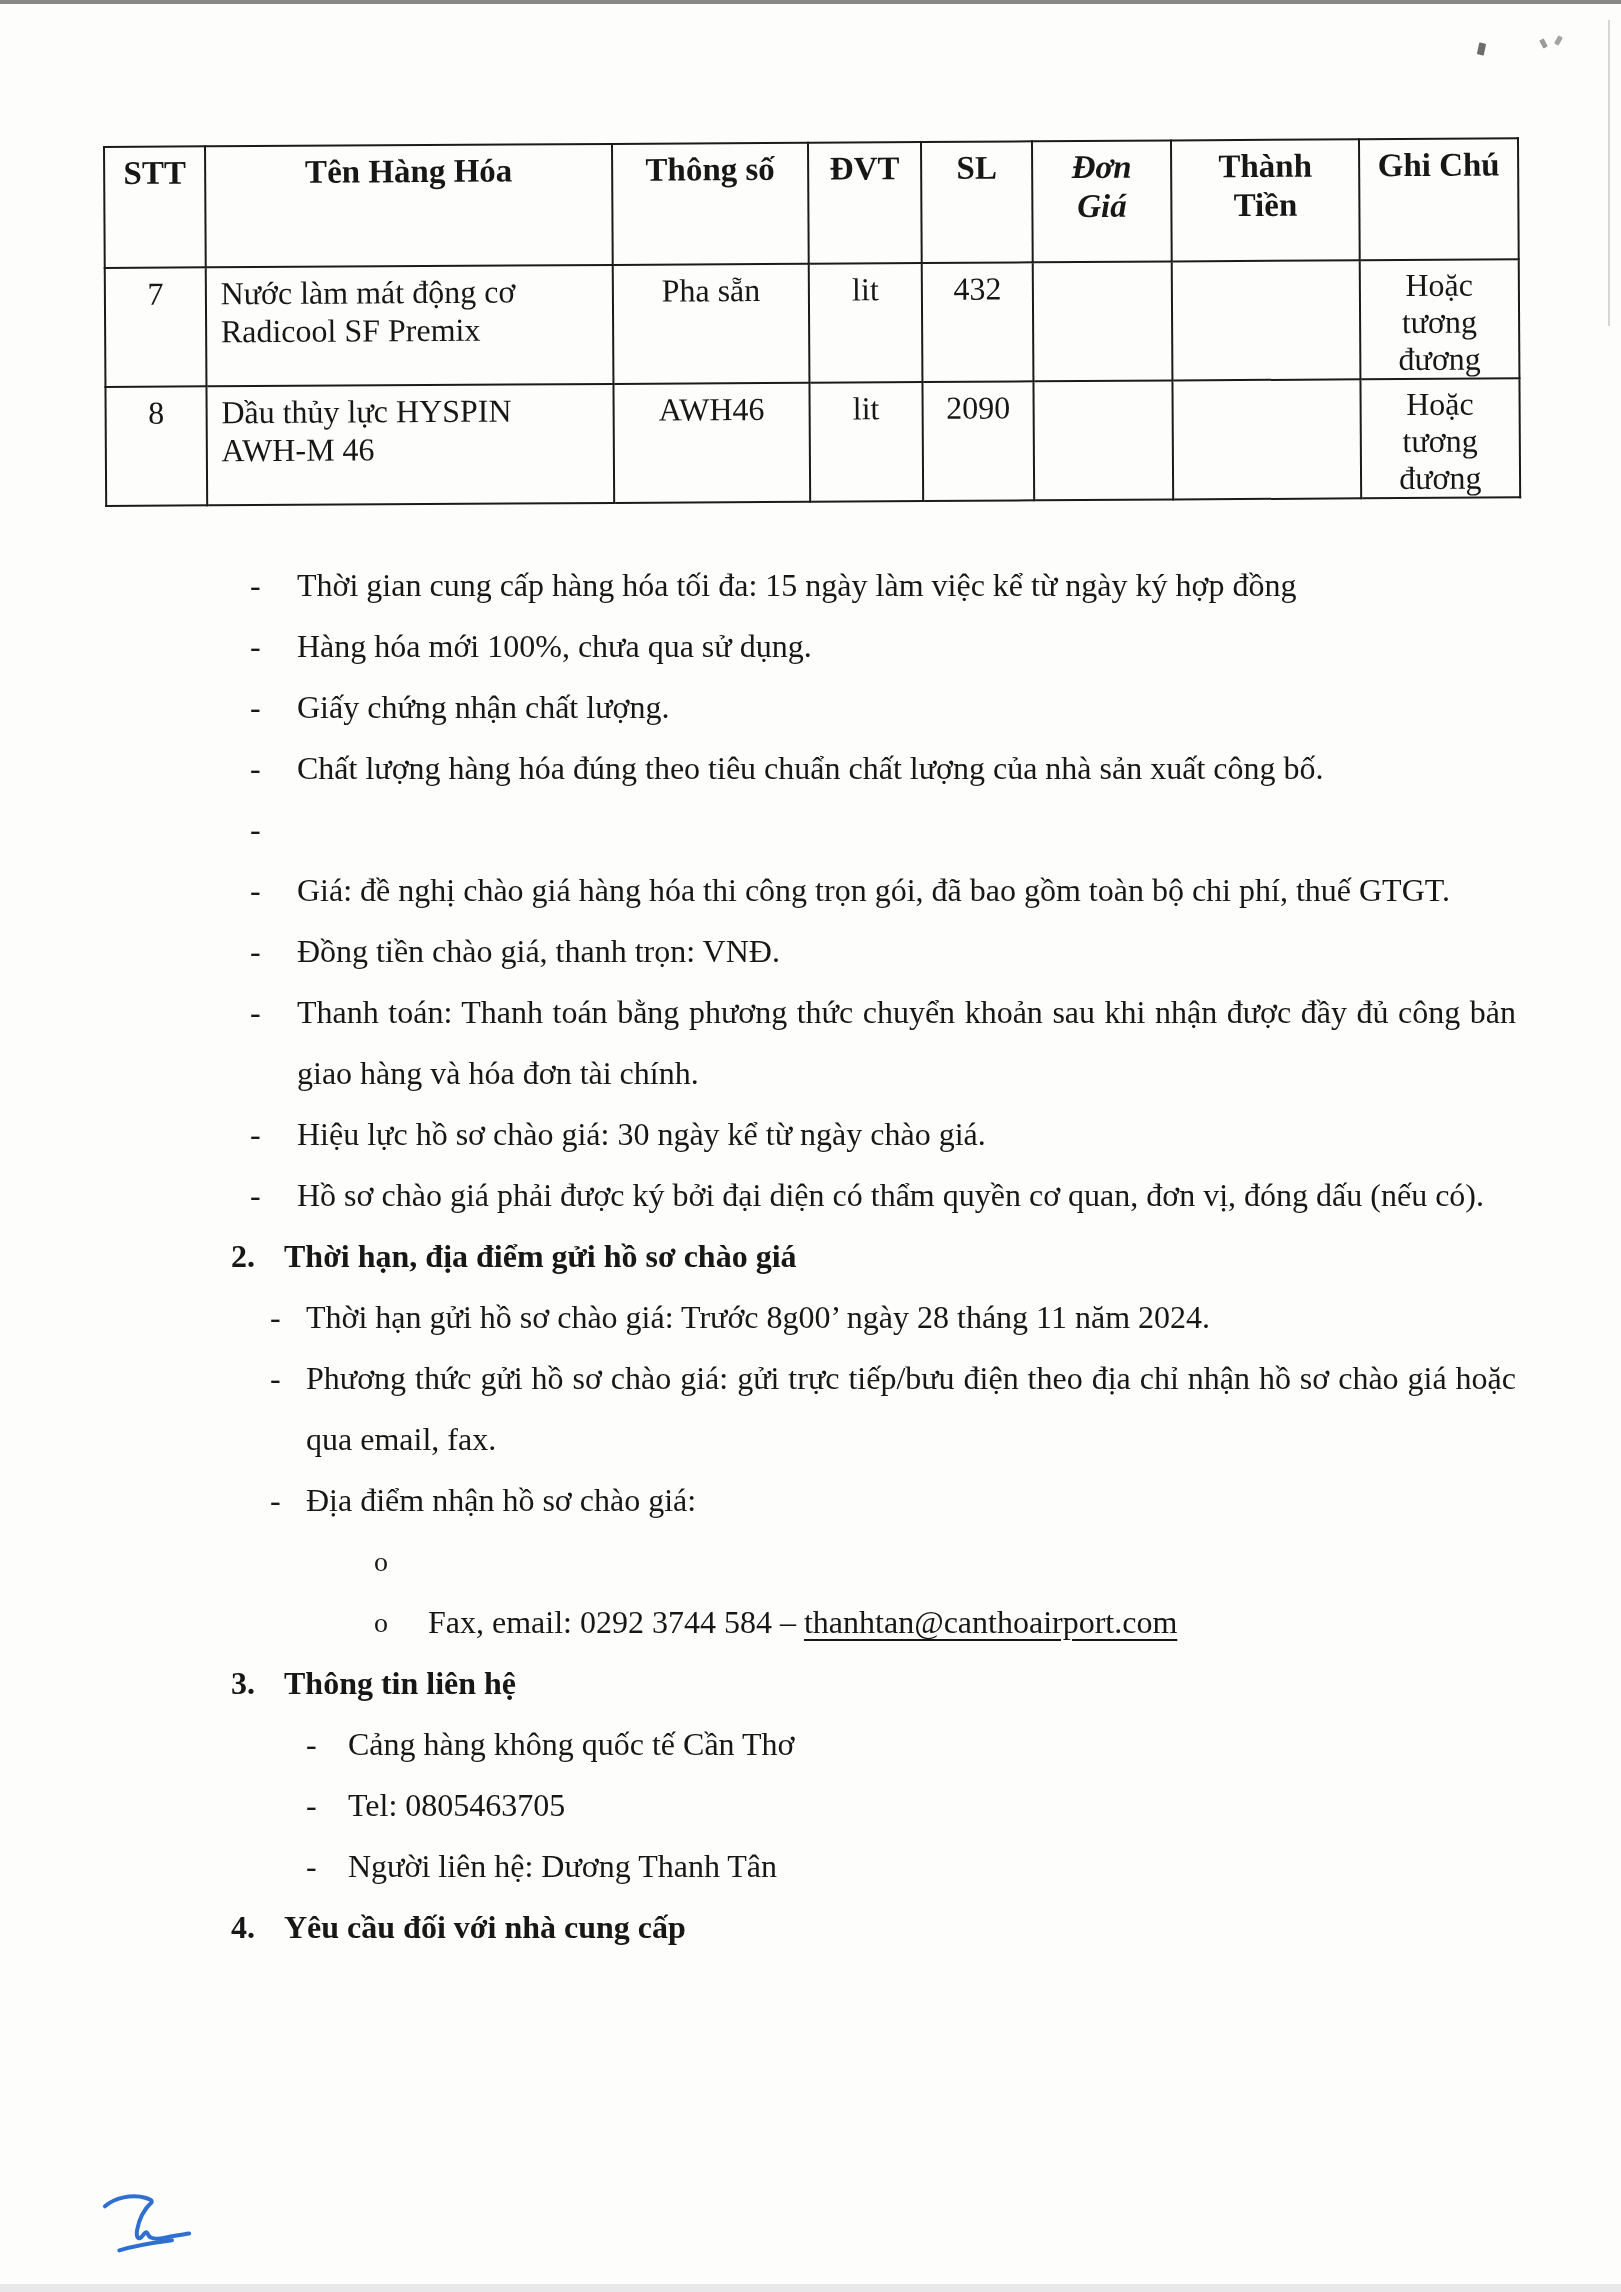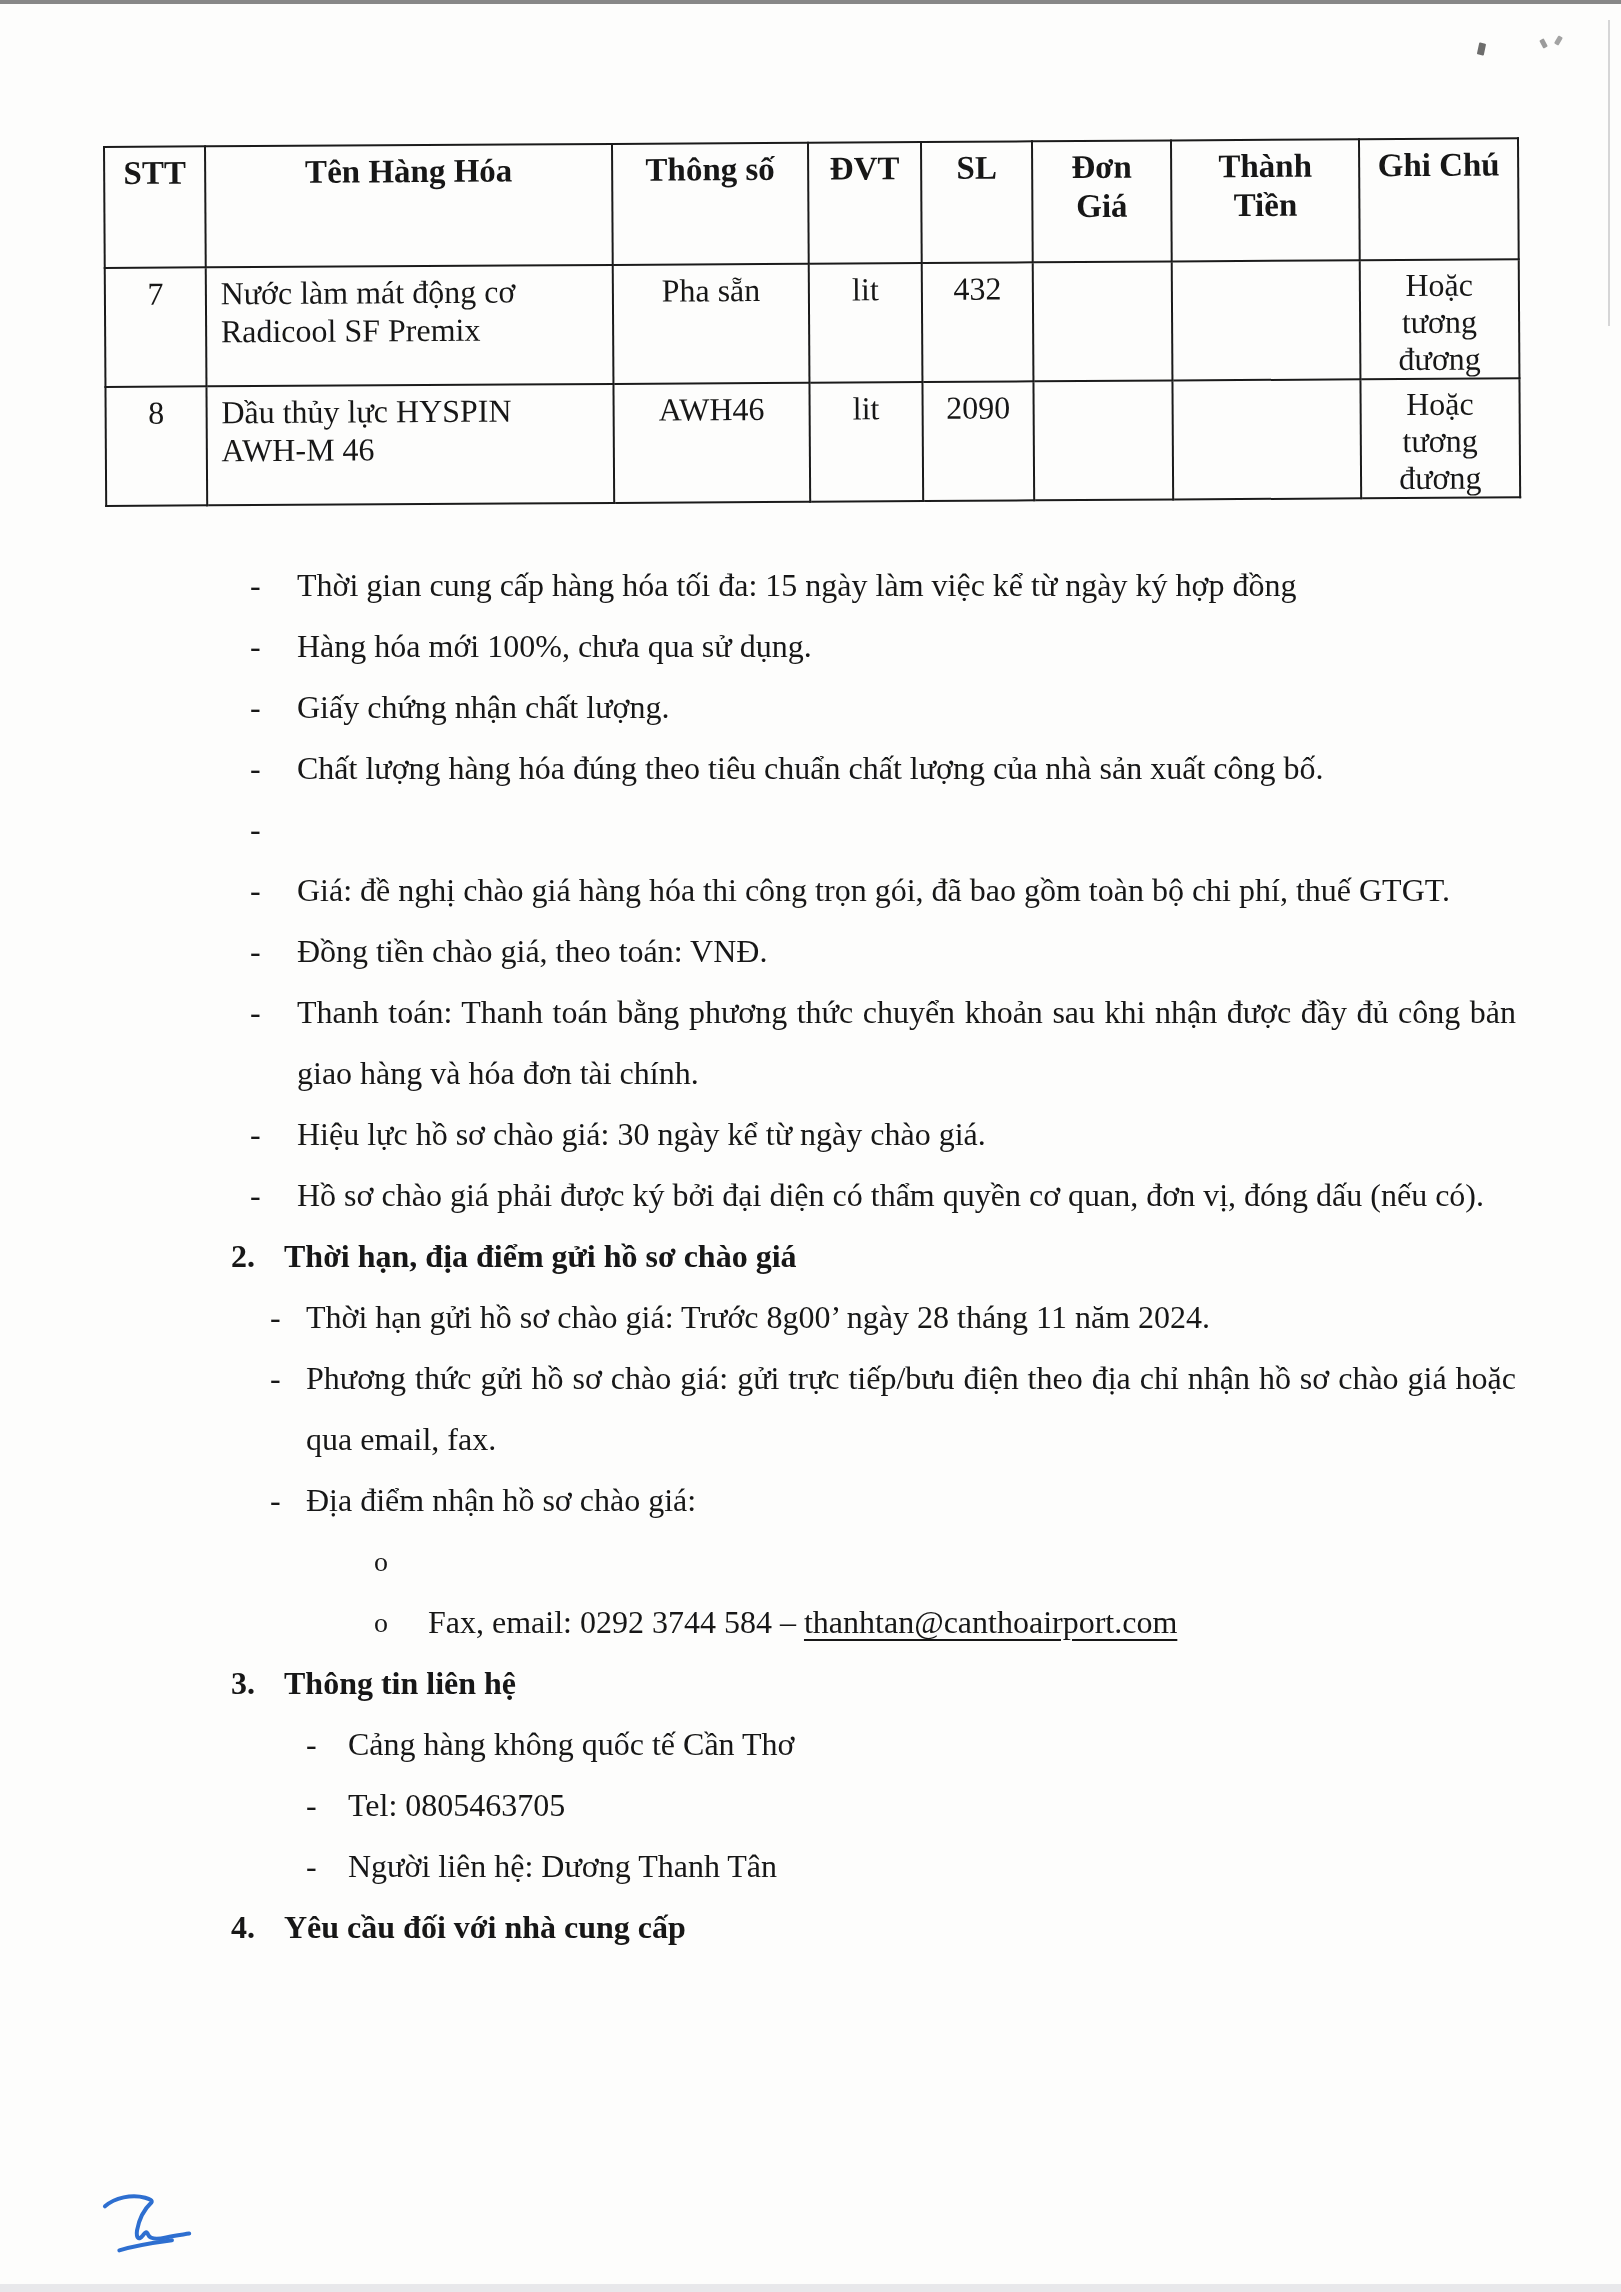--- a/index.html
+++ b/index.html
@@ -21,21 +21,21 @@
     line-height:39px; padding:5.9px 5.9px 0 5.9px; box-sizing:border-box;
     overflow:visible;
   }
   .goods-table th { font-weight:bold; text-align:center; height:121px; font-size:33px; }
   .goods-table tr.r7 td { height:116px; }
   .goods-table tr.r8 td { height:119px; }
   td.c-stt  { text-align:center; }
   td.c-name { text-align:left; padding-left:13.7px; padding-right:25.5px; line-height:38px; }
   td.c-spec, td.c-unit, td.c-qty, td.c-price, td.c-amt { text-align:center; }
   td.c-note { text-align:center; padding-left:19.6px; padding-right:20px; line-height:37px; }
-  .hdr-narrow { display:inline-block; width:84px;  }
+  .hdr-narrow { display:inline-block; width:84px;font-style:italic;  }
   .hdr-mid    { display:inline-block; width:123px; }
 
   
   .content {
     position:absolute; left:0; top:551px; width:1516px;
     font-size:32px; line-height:61px;
   }
   .row  { display:flex; align-items:flex-start; }
   .mk   { flex:none; }
   .b1 { padding-left:250px; } .b1 .mk { width:47px; }
@@ -136,21 +136,21 @@
       </div>
     <div class="row b1">
         <span class="mk">-</span>
       </div>
     <div class="row b1">
         <span class="mk">-</span>
         <div class="bt">Giá: đề nghị chào giá hàng hóa thi công trọn gói, đã bao gồm toàn bộ chi phí, thuế GTGT.</div>
       </div>
     <div class="row b1">
         <span class="mk">-</span>
-        <div class="bt">Đồng tiền chào giá, theo toán: VNĐ.</div>
+        <div class="bt">Đồng tiền chào giá, thanh trọn: VNĐ.</div>
       </div>
     <div class="row b1">
         <span class="mk">-</span>
         <div class="bt">Thanh toán: Thanh toán bằng phương thức chuyển khoản sau khi nhận được đầy đủ công bản giao hàng và hóa đơn tài chính.</div>
       </div>
     <div class="row b1">
         <span class="mk">-</span>
         <div class="bt">Hiệu lực hồ sơ chào giá: 30 ngày kể từ ngày chào giá.</div>
       </div>
     <div class="row b1">

